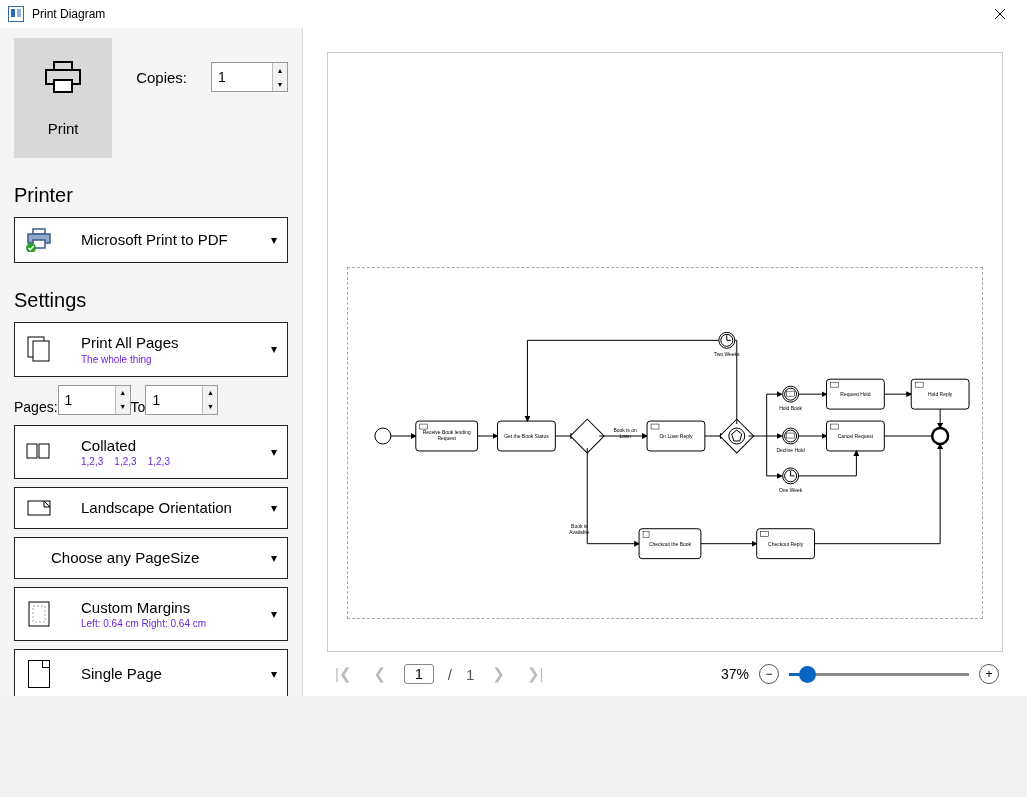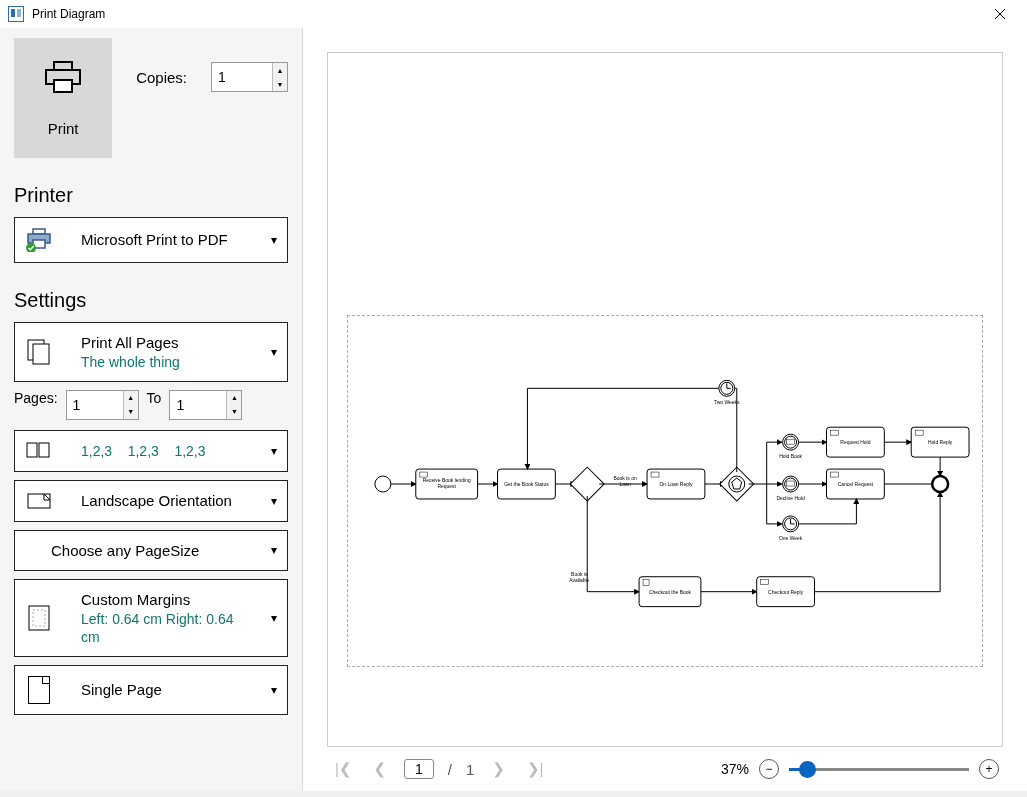--- a/index.html
+++ b/index.html
@@ -1,16 +1,16 @@
 <!DOCTYPE html>
 <html><head>
 <meta charset="utf-8">
 <style>
 html,body{margin:0;padding:0;font-family:"Segoe UI",Arial,sans-serif;font-size:13px;color:#000;background:#f0f0f0;width:1027px;height:797px;overflow:hidden}
-.win{display:flex;flex-direction:column;width:1027px;height:791px;background:#f0f0f0}
+.win{display:flex;flex-direction:column;width:1027px;height:696px;background:#f0f0f0}
 .titlebar{height:28px;display:flex;align-items:center;padding:0 8px;background:#fff;font-size:12px}
 .titlebar .appicon{width:14px;height:14px;margin-right:8px;border:1px solid #2e6ca6;position:relative}
 .titlebar .appicon::before{content:"";position:absolute;left:2px;top:2px;width:4px;height:8px;background:#2e6ca6}
 .titlebar .appicon::after{content:"";position:absolute;right:2px;top:2px;width:4px;height:8px;background:#8ab4dc}
 .titlebar .spacer{flex:1}
 .titlebar .closebtn{width:38px;height:28px;display:flex;align-items:center;justify-content:center;font-size:14px;cursor:pointer}
 .body{flex:1;display:flex;min-height:0}
 .sidebar{width:303px;background:#f5f5f5;border-right:1px solid #d9d9d9;padding:10px 14px 14px 14px;box-sizing:border-box;overflow-y:auto}
 .preview{flex:1;display:flex;flex-direction:column;background:#fff;min-width:0}
 .preview-canvas{flex:1;display:flex;border:1px solid #ccc;margin:24px 24px 0 24px;position:relative;overflow:hidden;background:#fff;align-items:center;justify-content:center}
@@ -19,23 +19,23 @@
 .toprow{display:flex;align-items:flex-start;gap:24px}
 .copies-row{display:flex;align-items:center;gap:24px;margin-top:24px;font-size:15px}
 .spin{display:inline-flex;align-items:stretch;border:1px solid #999;background:#fff;height:28px}
 .spin input{border:none;width:48px;padding:0 6px;font-size:14px;outline:none}
 .spin .arrows{display:flex;flex-direction:column;width:14px;border-left:1px solid #bbb}
 .spin .arrows div{flex:1;display:flex;align-items:center;justify-content:center;font-size:7px;cursor:pointer;user-select:none;background:#f2f2f2}
 .section-head{font-size:20px;margin:26px 0 10px 0}
 .dropdown{border:1px solid #222;background:#fff;display:flex;align-items:center;padding:10px 10px;gap:28px;cursor:pointer;margin-bottom:8px}
 .dropdown .dicon{width:28px;display:flex;align-items:center;justify-content:center;flex-shrink:0}
 .dropdown .dtext{flex:1;line-height:1.3;font-size:15px}
-.dropdown .dtext .sub{font-size:14px;color:#0f766e}
+.dropdown .dtext .sub{font-size:10px;color:#6d28d9}
 .dropdown .chev{font-size:12px}
-.pages-row{display:flex;align-items:flex-start;gap:8px;margin:6px 0 10px 0;font-size:14px}
+.pages-row{display:flex;align-items:flex-end;margin:6px 0 10px 0;font-size:14px}
 .pages-row .spin input{width:44px}
 .page-nav{display:flex;align-items:center;gap:14px;font-size:15px;color:#555}
 .page-nav .navbtn{cursor:pointer;user-select:none;padding:2px 4px}
 .page-nav .disabled{color:#bbb;cursor:default}
 .page-nav .pagebox{border:1px solid #888;padding:1px 10px;font-size:14px;color:#000;border-radius:3px}
 .zoomgrp{margin-left:auto;display:flex;align-items:center;gap:10px;font-size:14px}
 .zoom-btn{width:18px;height:18px;border:1px solid #555;border-radius:50%;display:flex;align-items:center;justify-content:center;font-size:12px;cursor:pointer;user-select:none;line-height:1}
 .slider{position:relative;width:180px;height:3px;background:#888}
 .slider .sfill{position:absolute;left:0;top:0;height:3px;background:#0a64c2}
 .slider .sthumb{position:absolute;top:-7px;width:17px;height:17px;border-radius:50%;background:#0a64c2;margin-left:-8px}
@@ -135,20 +135,21 @@
   </div>
 
   <div class="dropdown">
     <span class="dicon">
       <svg width="26" height="20" viewBox="0 0 26 20">
         <rect x="1" y="2" width="10" height="14" fill="#fff" stroke="#000"></rect>
         <rect x="13" y="2" width="10" height="14" fill="#fff" stroke="#000"></rect>
       </svg>
     </span>
     <span class="dtext">
+      <div>Collated</div>
       <div class="sub" style="white-space:pre">1,2,3    1,2,3    1,2,3</div>
     </span>
     <span class="chev">▾</span>
   </div>
 
   <div class="dropdown">
     <span class="dicon">
       <svg width="26" height="20" viewBox="0 0 26 20">
         <rect x="2" y="3" width="22" height="14" fill="#fff" stroke="#000"></rect>
               <path d="M18 3 l6 6 h-6 z" fill="#fff" stroke="#000"></path>

